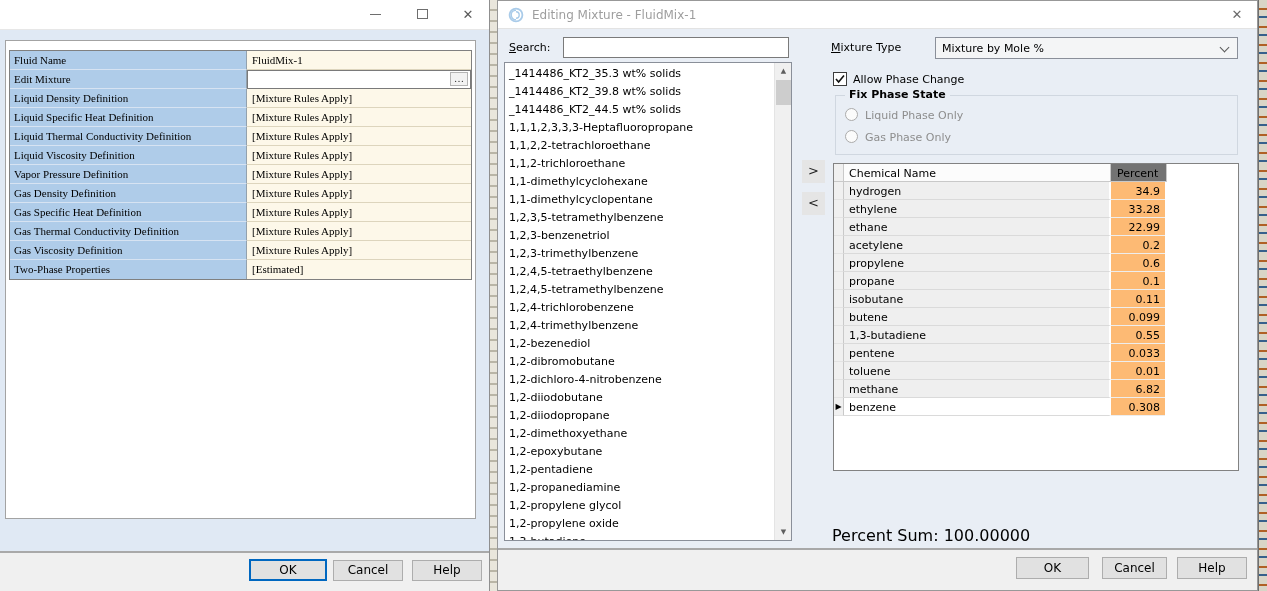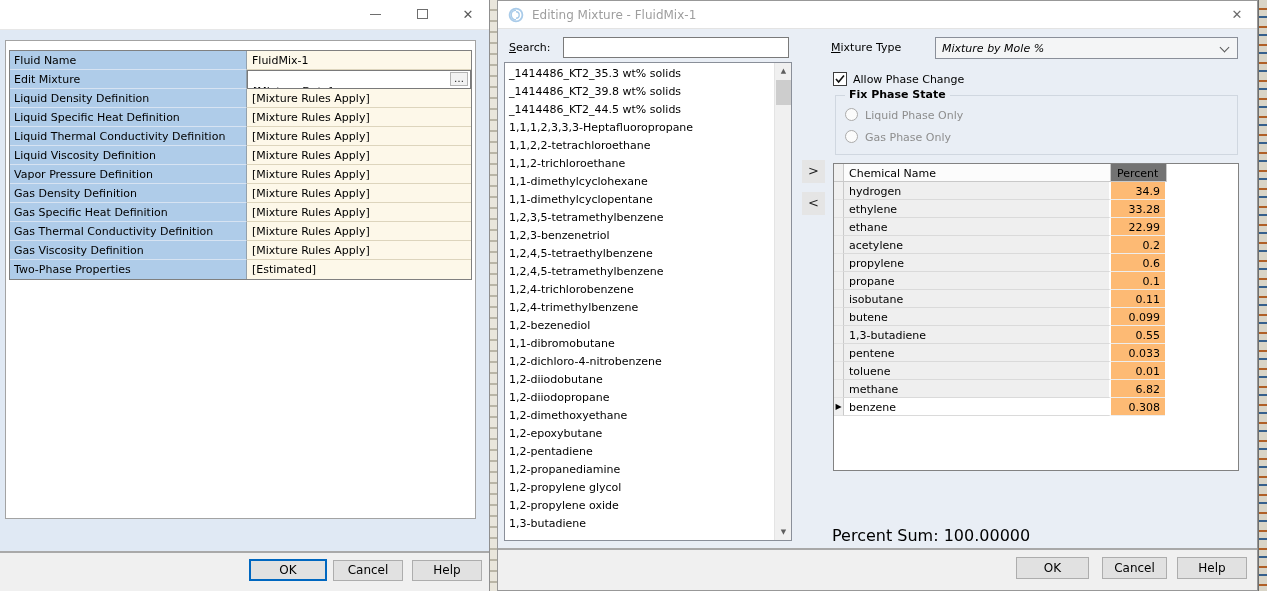--- a/index.html
+++ b/index.html
@@ -8,21 +8,21 @@
   .screen { position:relative; width:1267px; height:591px; overflow:hidden; background:#f0f0f0; }
   .abs { position:absolute; }
 
   
   .left-window { left:0; top:0; width:489px; height:591px; background:#e0e9f4; }
   .lw-titlebar { left:0; top:0; width:489px; height:30px; background:#fff; border-bottom:1px solid #e7e7e7; }
   .cap-btn { position:absolute; top:0; width:34px; height:28px; display:flex; align-items:center; justify-content:center; }
   .glyph-min { width:11px; height:1px; background:#6e6e6e; }
   .glyph-max { width:11px; height:10px; border:1px solid #6e6e6e; }
   .glyph-close { font-size:13px; color:#5a5a5a; line-height:1; }
-  .lw-body { left:0; top:30px; width:489px; height:521px; background:#e0e9f4; }
+  .lw-body { left:0; top:30px; width:489px; height:521px; background:#e0e9f4;font-family:Liberation Serif, serif; }
   .lw-panel { left:5px; top:10px; width:471px; height:479px; background:#fff; border:1px solid #a3a3a3; }
   .prop-grid { margin:9px 3px 0 3px; border:1px solid #808080; }
   .prow { display:flex; height:19px; }
   .prow .plabel { width:237px; background:#afcce9; padding:3px 2px 0 4px; border-bottom:1px solid #d7e3f2; border-right:1px solid #93a1ad; overflow:hidden; white-space:nowrap; }
   .prow:last-child .plabel { border-bottom:none; }
   .prow .pvalue { flex:1; background:#fdf8e9; padding:3px 2px 0 5px; border-bottom:1px solid #ddd5bd; overflow:hidden; white-space:nowrap; position:relative; }
   .prow:last-child .pvalue { border-bottom:none; }
   .prow .pvalue.editing { background:#fff; border:1px solid #7a7a7a; padding-top:14px; }
   .ellipsis-btn { position:absolute; right:2px; top:1px; width:18px; height:14px; background:#f2f2f2; border:1px solid #b4b4b4; font-size:10px; line-height:11px; text-align:center; color:#222; }
   .lw-divider { left:0; top:551px; width:489px; height:2px; background:#a9a9a9; }
@@ -45,21 +45,21 @@
   .mnemo { text-decoration:underline; }
   .search-input { position:absolute; left:65px; top:8px; width:226px; height:21px; border:1px solid #7a7a7a; background:#fff; font:inherit; padding:0 4px; }
 
   .listbox { position:absolute; left:6px; top:33px; width:288px; height:479px; background:#fff; border:1px solid #8a8f99; overflow:hidden; }
   .litem { height:18px; padding:3px 0 0 4px; white-space:nowrap; overflow:hidden; }
   .lb-scroll { position:absolute; right:0; top:0; bottom:0; width:17px; background:#f0f0f0; border-left:1px solid #e4e4e4; }
   .sb-btn { position:absolute; left:0; width:17px; height:16px; text-align:center; color:#5e5e5e; font-size:7px; line-height:16px; }
   .sb-thumb { position:absolute; left:1px; top:17px; width:15px; height:25px; background:#cdcdcd; }
 
   .combo { position:absolute; left:437px; top:8px; width:303px; height:22px; background:#f4f5f6; border:1px solid #8a8f99; }
-  .combo-text { position:absolute; left:6px; top:4px; white-space:nowrap;font-style:italic; }
+  .combo-text { position:absolute; left:6px; top:4px; white-space:nowrap; }
   .chev { position:absolute; right:9px; top:6px; width:7px; height:7px; border-right:1.5px solid #5a5a5a; border-bottom:1.5px solid #5a5a5a; transform:rotate(45deg); }
 
   .checkbox { position:absolute; left:335px; top:43px; width:14px; height:14px; background:#fff; border:1px solid #3c3c3c; }
   .checkbox svg { display:block; }
 
   .groupbox { position:absolute; left:337px; top:66px; width:403px; height:60px; border:1px solid #d0d7e0; }
   .group-title { position:absolute; left:9px; top:-8px; background:#e9eef5; padding:0 4px; font-weight:bold; font-size:11px; }
   .radio { position:absolute; width:13px; height:13px; border:1px solid #ababab; border-radius:50%; background:#fbfbfb; }
   .radio-label { position:absolute; color:#8d8d8d; }
 
@@ -186,26 +186,27 @@
             <div class="litem">_1414486_KT2_35.3 wt% solids</div>
             <div class="litem">_1414486_KT2_39.8 wt% solids</div>
             <div class="litem">_1414486_KT2_44.5 wt% solids</div>
             <div class="litem">1,1,1,2,3,3,3-Heptafluoropropane</div>
             <div class="litem">1,1,2,2-tetrachloroethane</div>
             <div class="litem">1,1,2-trichloroethane</div>
             <div class="litem">1,1-dimethylcyclohexane</div>
             <div class="litem">1,1-dimethylcyclopentane</div>
             <div class="litem">1,2,3,5-tetramethylbenzene</div>
             <div class="litem">1,2,3-benzenetriol</div>
+            <div class="litem">1,2,3-trimethylbenzene</div>
             <div class="litem">1,2,4,5-tetraethylbenzene</div>
             <div class="litem">1,2,4,5-tetramethylbenzene</div>
             <div class="litem">1,2,4-trichlorobenzene</div>
             <div class="litem">1,2,4-trimethylbenzene</div>
             <div class="litem">1,2-bezenediol</div>
-            <div class="litem">1,1-dibromobutane</div>
+            <div class="litem">1,2-dibromobutane</div>
             <div class="litem">1,2-dichloro-4-nitrobenzene</div>
             <div class="litem">1,2-diiodobutane</div>
             <div class="litem">1,2-diiodopropane</div>
             <div class="litem">1,2-dimethoxyethane</div>
             <div class="litem">1,2-epoxybutane</div>
             <div class="litem">1,2-pentadiene</div>
             <div class="litem">1,2-propanediamine</div>
             <div class="litem">1,2-propylene glycol</div>
             <div class="litem">1,2-propylene oxide</div>
             <div class="litem">1,3-butadiene</div>

